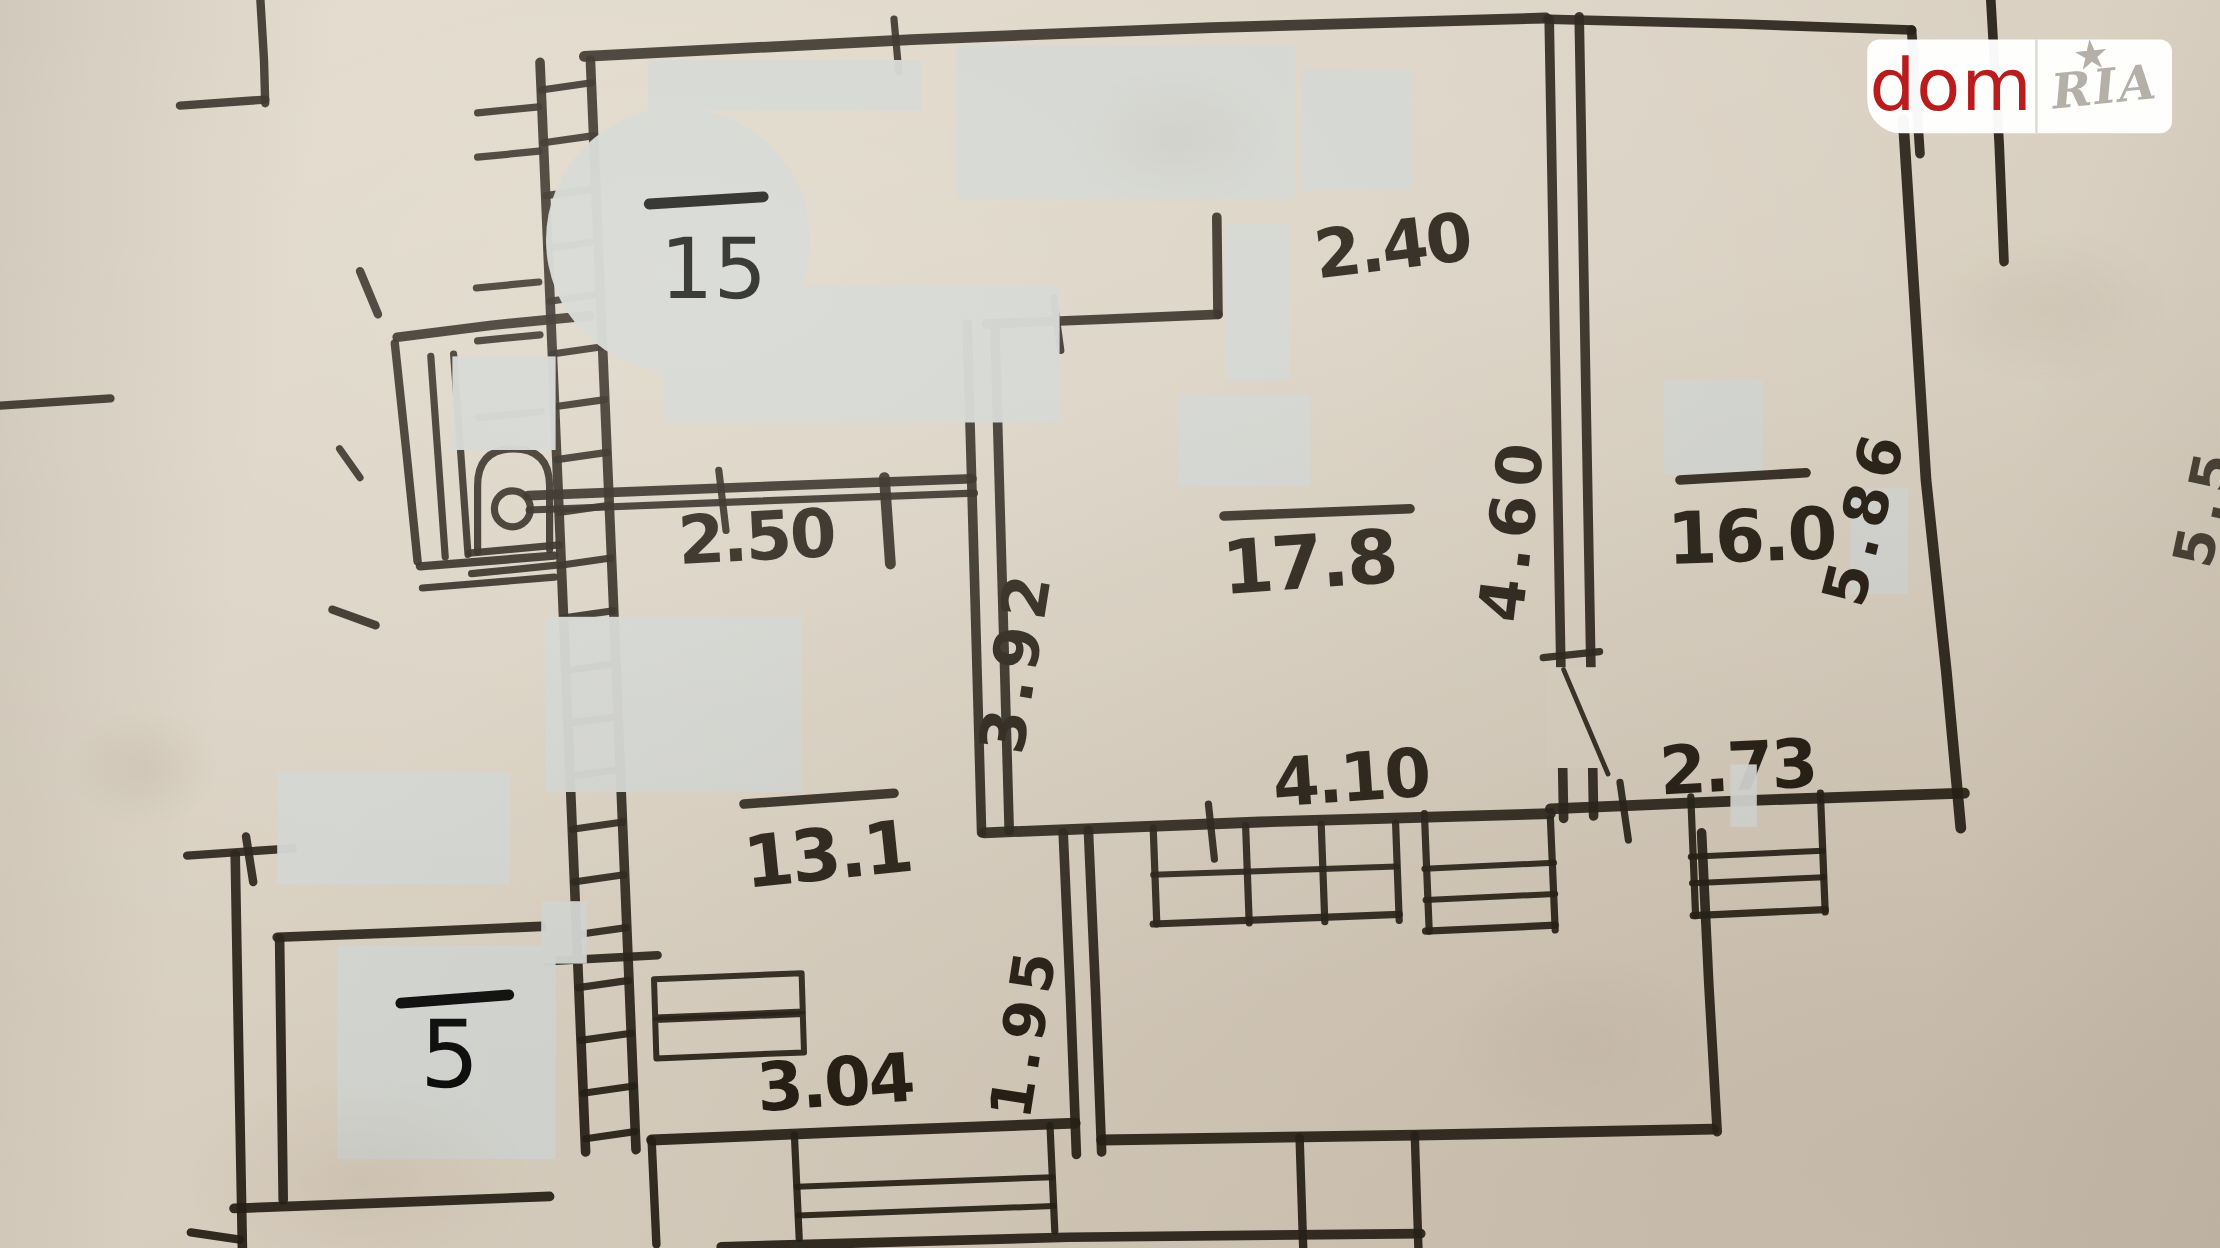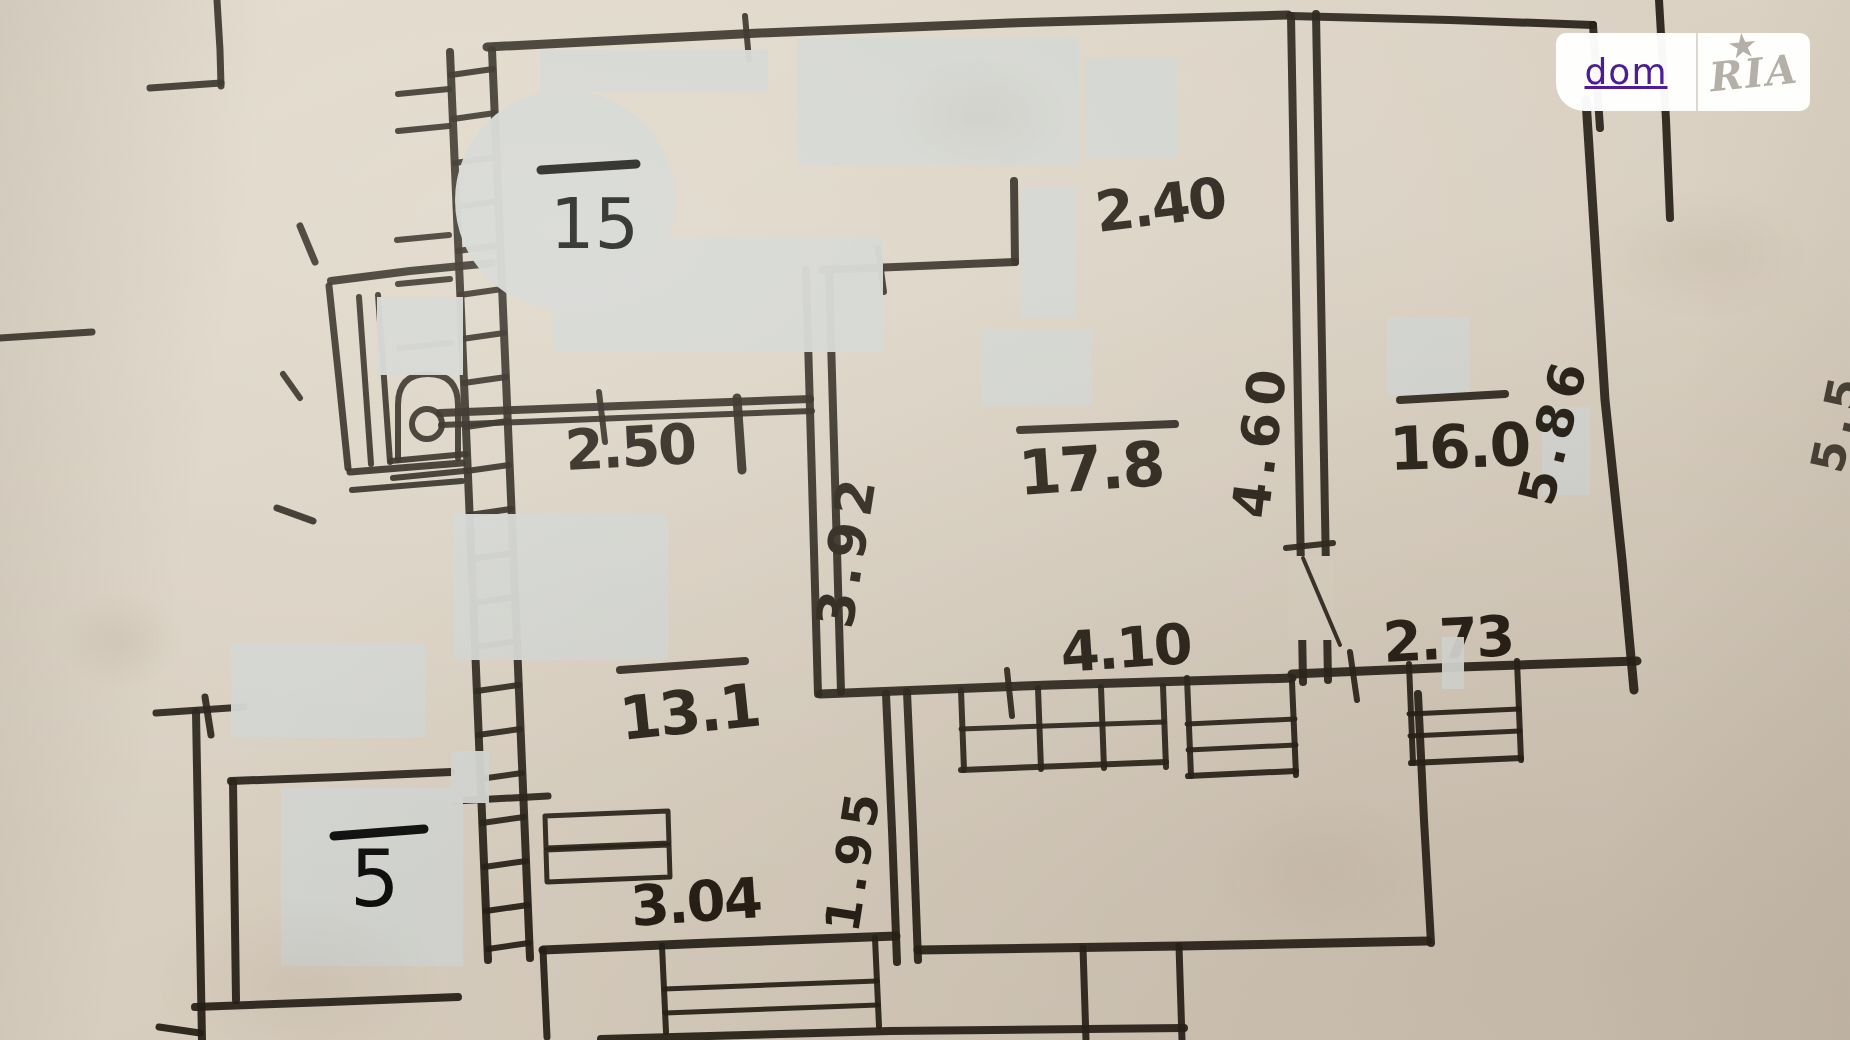--- a/index.html
+++ b/index.html
@@ -20,22 +20,22 @@
   .blotches{position:absolute;inset:0;pointer-events:none;opacity:.75;
     background:
      radial-gradient(90px 70px at 120px 640px, rgba(120,95,70,.12), rgba(0,0,0,0) 70%),
      radial-gradient(150px 95px at 1705px 255px, rgba(120,95,70,.10), rgba(0,0,0,0) 70%),
      radial-gradient(130px 85px at 980px 115px, rgba(125,100,75,.09), rgba(0,0,0,0) 70%),
      radial-gradient(210px 130px at 300px 985px, rgba(110,85,60,.11), rgba(0,0,0,0) 70%),
      radial-gradient(160px 110px at 1320px 870px, rgba(115,90,65,.08), rgba(0,0,0,0) 70%);}
   .logo{position:absolute;left:1556px;top:33px;width:254px;height:78px;
     background:rgba(255,255,255,.97);border-radius:10px 10px 10px 28px;
     display:flex;align-items:center;z-index:30;}
-  .logo .dom{flex:0 0 140px;text-align:center;font-size:36px;font-weight:500;
-    color:#4c1d95;letter-spacing:1px;line-height:78px;text-decoration:underline;}
+  .logo .dom{flex:0 0 140px;text-align:center;font-size:60px;font-weight:500;
+    color:#b91c1c;letter-spacing:1px;line-height:78px;}
   .logo .sep{width:2px;height:78px;background:#dcd8d1;}
   .logo .ria{flex:1;position:relative;text-align:center;font-family:"DejaVu Serif",serif;
     font-style:italic;font-weight:700;font-size:40px;color:#b4afa7;
     transform:rotate(-6deg);letter-spacing:2px;}
   .logo .star{position:absolute;left:34px;top:-22px;font-size:30px;font-style:normal;color:#b4afa7;}
 </style>
 </head>
 <body>
 
 <div id="photo">

